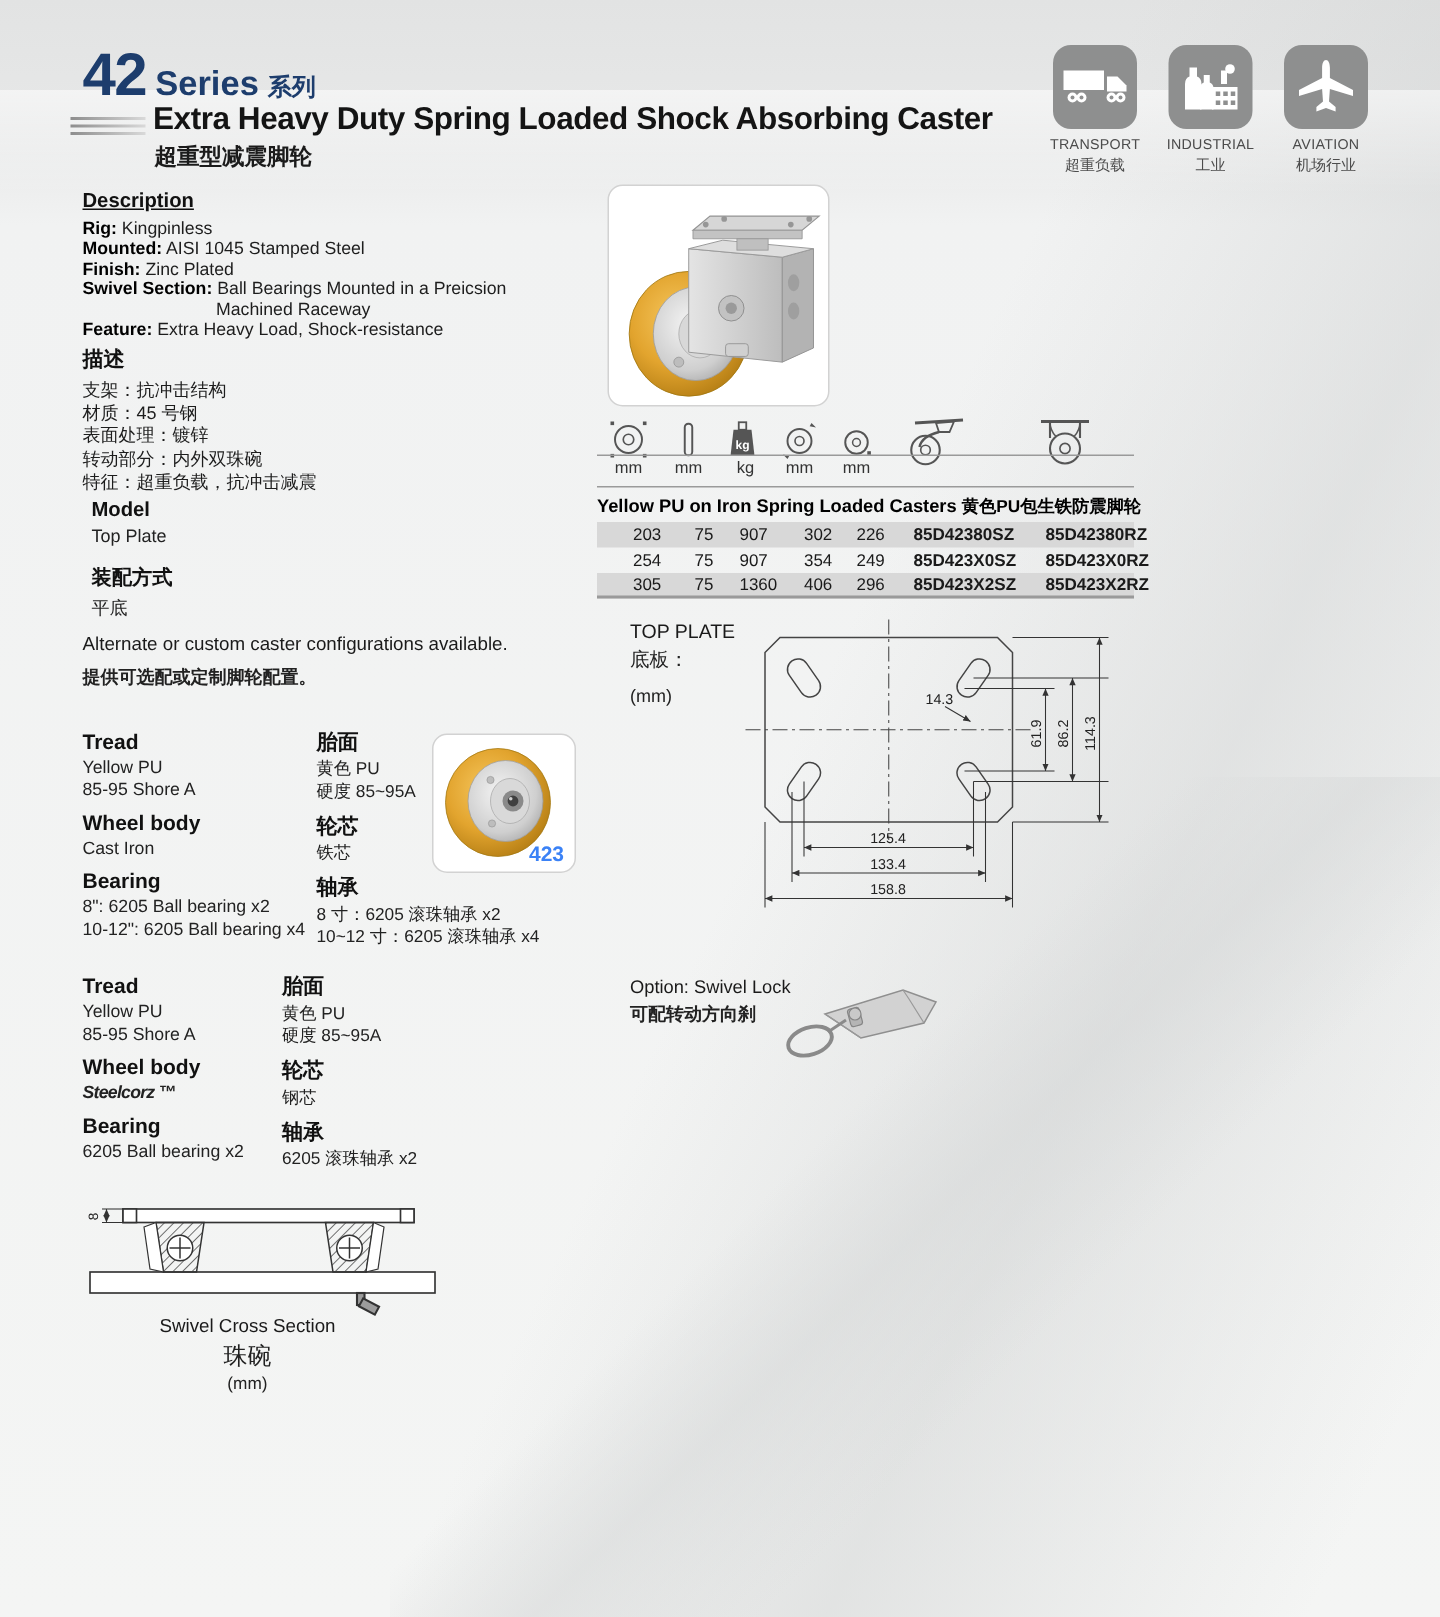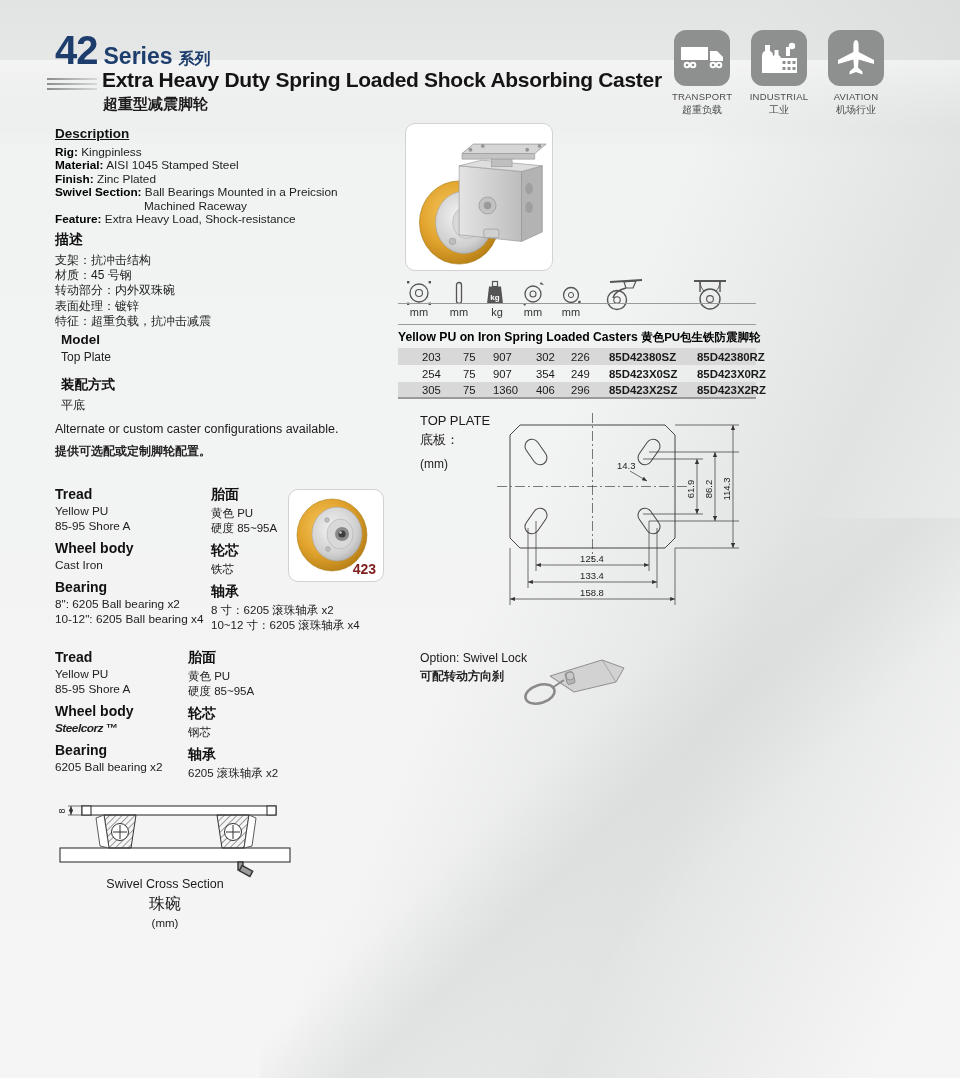--- a/index.html
+++ b/index.html
@@ -17,21 +17,21 @@
   
   .series { position:absolute; left:55px; top:28px; color:#1d3d6d; white-space:nowrap; }
   .series .num { font-size:40px; font-weight:bold; letter-spacing:-1px; }
   .series .word { font-size:23px; font-weight:bold; margin-left:6px; }
   .series .cn { font-size:16px; font-weight:bold; margin-left:6px; }
   .title-rules { position:absolute; left:47px; top:78px; width:50px; }
   .title-rules div { height:2px; margin-bottom:3px; background:linear-gradient(90deg,#8d8d8d,#d9d9d9); }
   .page-title { position:absolute; left:102px; top:68px; font-size:21px; font-weight:bold; color:#141414; letter-spacing:-0.3px; white-space:nowrap; }
   .page-title-cn { position:absolute; left:103px; top:95px; font-size:15px; font-weight:bold; color:#1b1b1b; }
 
-  .industries { position:absolute; left:672px; top:30px; display:flex; gap:17px; }
+  .industries { position:absolute; left:700px; top:30px; display:flex; gap:17px; }
   .ind { width:60px; text-align:center; }
   .ind .sq { width:56px; height:56px; margin:0 auto; background:#8e8f8f; border-radius:12px; display:flex; align-items:center; justify-content:center; }
   .ind .lbl { font-size:9.5px; color:#4c4c4c; margin-top:5px; letter-spacing:.2px; }
   .ind .lblcn { font-size:10px; color:#4c4c4c; margin-top:1px; }
 
   
   .sec-h { font-size:13.5px; font-weight:bold; color:#111; }
   .spec-line { font-size:11.8px; line-height:13.4px; color:#1d1d1d; }
   .spec-line b { color:#000; }
   .desc-en { position:absolute; left:55px; top:126px; width:330px; }
@@ -78,21 +78,21 @@
   .tread-en { position:absolute; width:160px; }
   .tread-cn { position:absolute; width:150px; }
   .t1en{left:55px; top:485px;} .t1cn{left:211px; top:485px;}
   .t2en{left:55px; top:648px;} .t2cn{left:188px; top:648px;}
   .tread-en .sec-h, .tread-cn .sec-h { font-size:14px; margin:1px 0 2px; }
   .tread-en .v, .tread-cn .v { font-size:11.8px; line-height:15px; }
   .tread-cn .v { font-size:11.5px; }
   .brand { font-style:italic; font-weight:bold; letter-spacing:-0.5px; }
   .wheel-card { width:96px; height:93px; padding:3px; }
   .w423 { left:288px; top:489px; } .w483 { left:288px; top:651px; }
-  .badge { position:absolute; right:7px; bottom:4px; font-size:14px; font-weight:bold; color:#7f1d1d; }
+  .badge { position:absolute; right:7px; bottom:4px; font-size:14px; font-weight:bold; color:#3b82f6; }
 
   .option { position:absolute; left:420px; top:651px; }
   .option .en { font-size:12.2px; color:#1a1a1a; }
   .option .cn { font-size:12px; font-weight:bold; margin-top:3px; }
   .lock-img { position:absolute; left:516px; top:652px; }
 
   
   .xsec { position:absolute; left:52px; top:796px; }
   .xsec-cap { position:absolute; left:55px; top:877px; width:220px; text-align:center; }
   .xsec-cap .l1 { font-size:12.5px; color:#1a1a1a; }
@@ -164,33 +164,33 @@
           </svg>
       </div>
       <div class="lbl">AVIATION</div>
       <div class="lblcn">机场行业</div>
     </div>
   </div>
 
   <div class="desc-en">
     <div class="sec-h">Description</div>
     <div class="spec-line"><b>Rig:</b><span> Kingpinless</span></div>
-    <div class="spec-line"><b>Material:</b><span> AISI 1045 Stamped Steel</span></div>
+    <div class="spec-line"><b>Mounted:</b><span> AISI 1045 Stamped Steel</span></div>
     <div class="spec-line"><b>Finish:</b><span> Zinc Plated</span></div>
     <div class="spec-line"><b>Swivel Section:</b><span> Ball Bearings Mounted in a Preicsion</span></div>
     <div class="spec-line indent2"><span>Machined Raceway</span></div>
     <div class="spec-line"><b>Feature:</b><span> Extra Heavy Load, Shock-resistance</span></div>
   </div>
 
   <div class="desc-cn">
     <div class="sec-h">描述</div>
     <div class="spec-line">支架：抗冲击结构</div>
     <div class="spec-line">材质：45 号钢</div>
+    <div class="spec-line">表面处理：镀锌</div>
     <div class="spec-line">转动部分：内外双珠碗</div>
-    <div class="spec-line">表面处理：镀锌</div>
     <div class="spec-line">特征：超重负载，抗冲击减震</div>
   </div>
 
   <div class="model">
     <div class="sec-h">Model</div>
     <div class="v">Top Plate</div>
     <div class="sec-h">装配方式</div>
     <div class="v">平底</div>
   </div>
 

